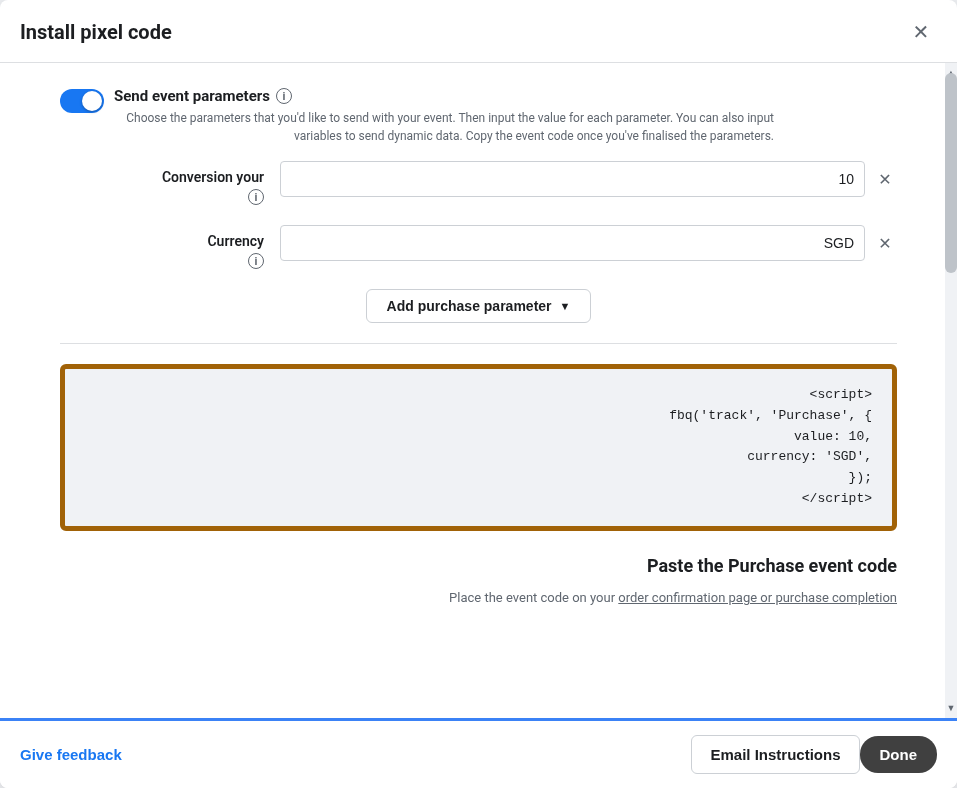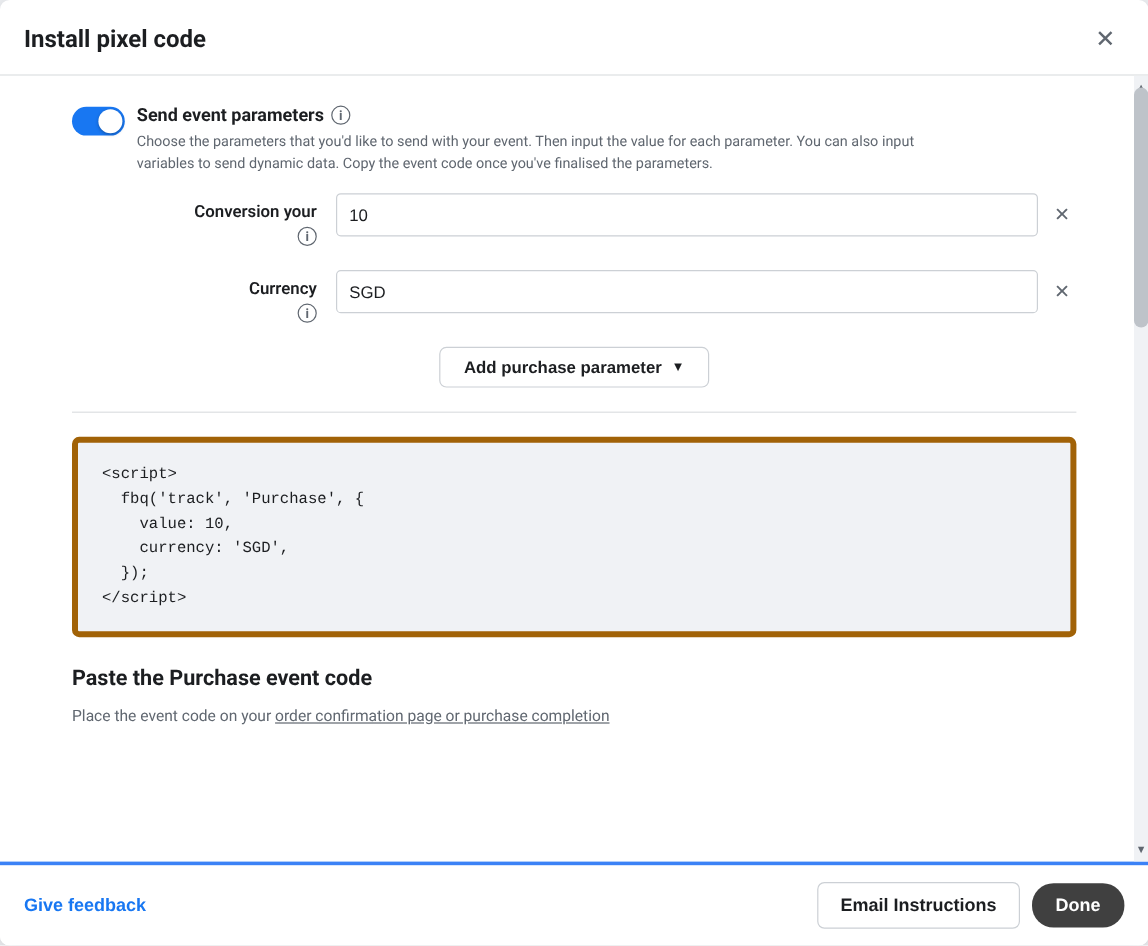--- a/index.html
+++ b/index.html
@@ -1,15 +1,15 @@
 <!DOCTYPE html>
 <html><head>
   <meta charset="utf-8">
   <style>
-    * { box-sizing: border-box; margin: 0; padding: 0; }
+    * { box-sizing: border-box; margin: 0; padding: 0; text-align: right; }
     body {
       font-family: -apple-system, BlinkMacSystemFont, 'Segoe UI', Roboto, Helvetica, Arial, sans-serif;
       background: #f0f2f5;
       display: flex;
       align-items: center;
       justify-content: center;
       min-height: 100vh;
     }
     .modal {
       width: 957px;
@@ -244,21 +244,20 @@
       background: none;
       border: none;
       color: #1877f2;
       font-size: 15px;
       font-weight: 600;
       cursor: pointer;
       padding: 0;
     }
     .footer-right {
       display: flex;
-      gap: 10px;
       align-items: center;
     }
     .email-btn {
       background: #fff;
       border: 1px solid #ccd0d5;
       border-radius: 6px;
       padding: 10px 18px;
       font-size: 15px;
       font-weight: 600;
       color: #1c1e21;

